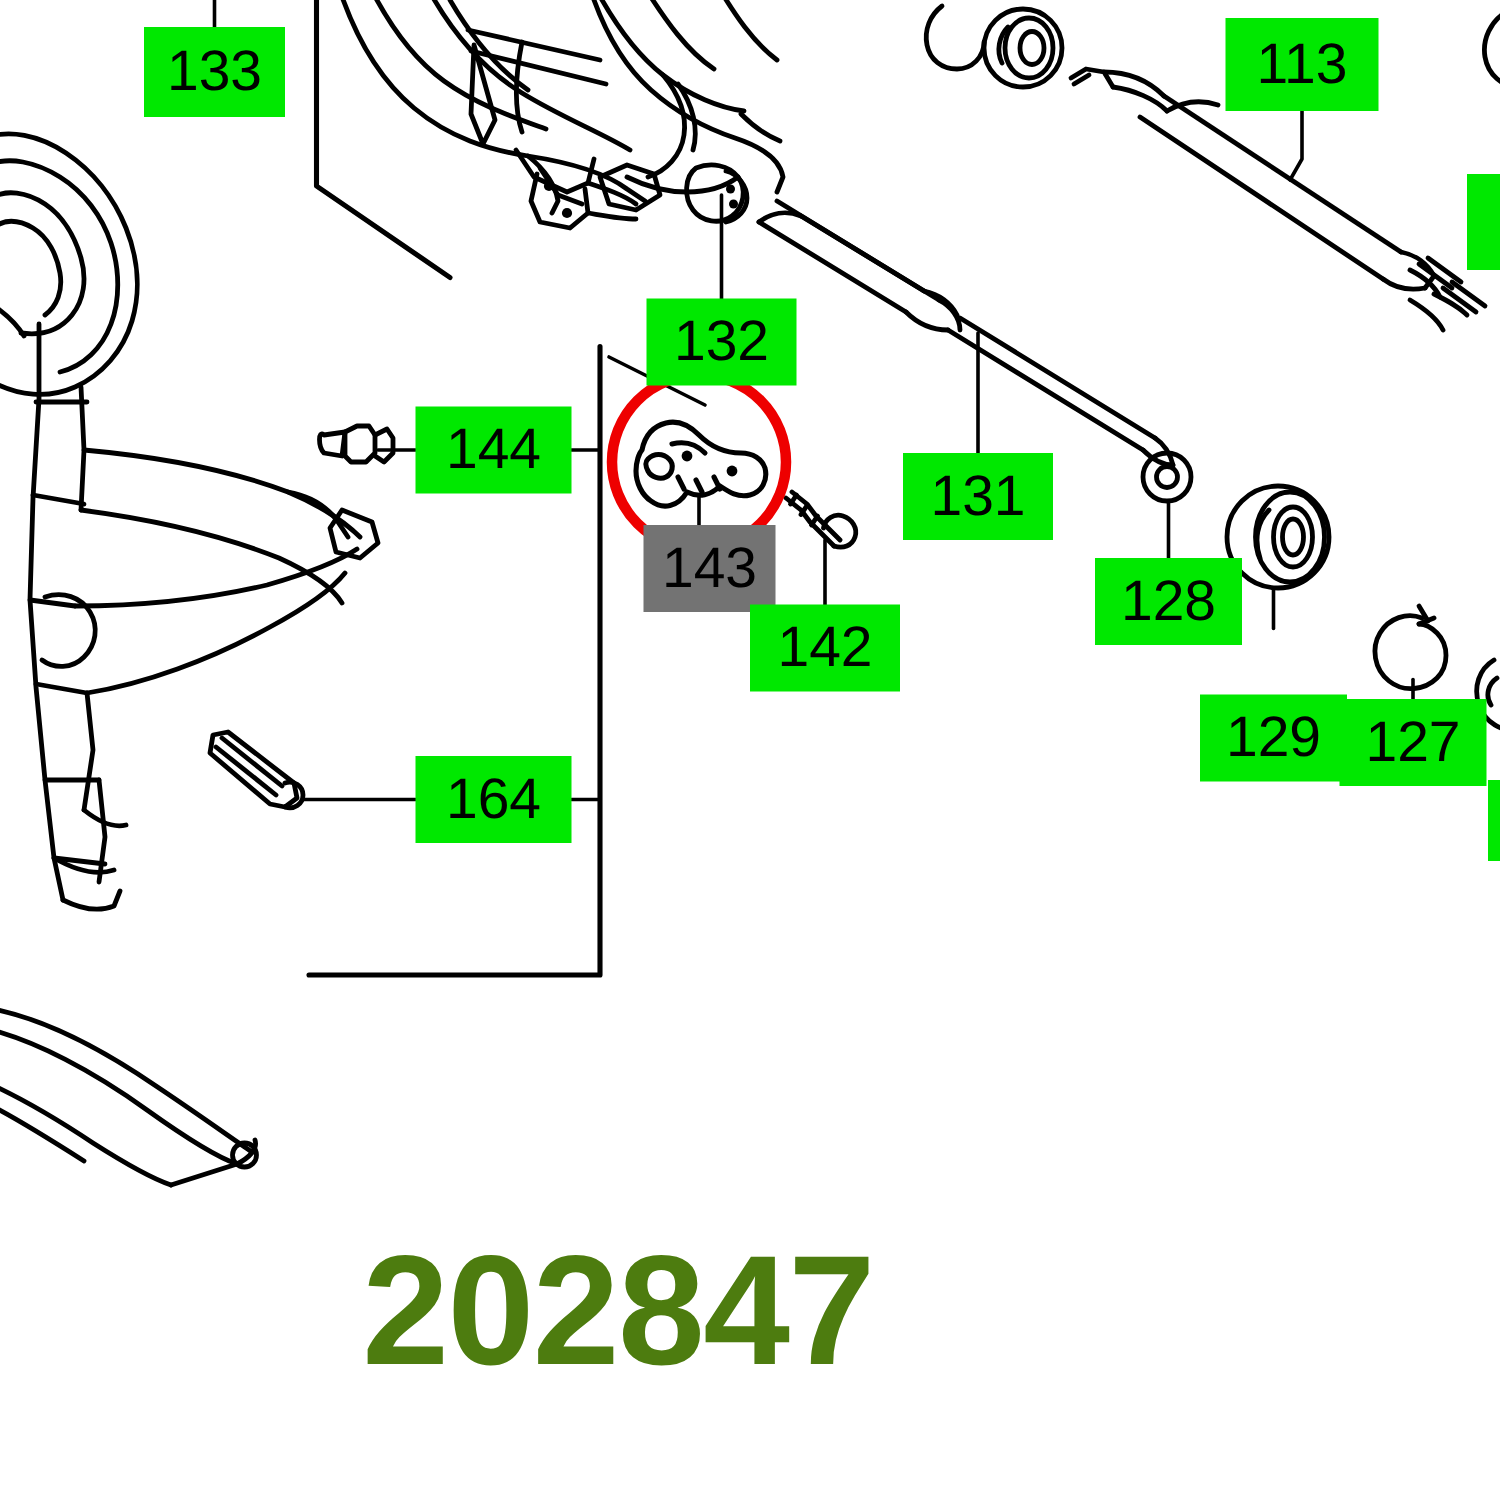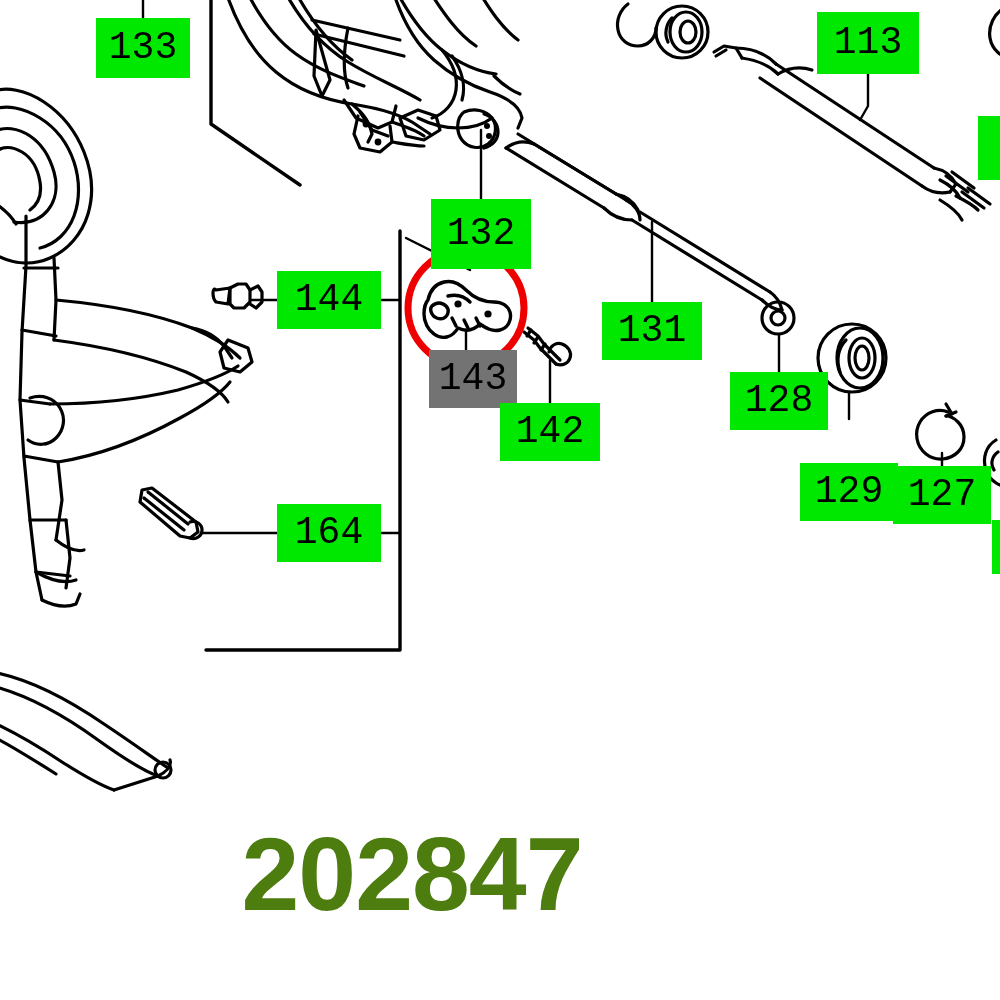--- a/index.html
+++ b/index.html
@@ -22,21 +22,21 @@
     left: 0;
     top: 0;
     width: 1000px;
     height: 1000px;
   }
   .callout {
     position: absolute;
     display: flex;
     align-items: center;
     justify-content: center;
-    font-family: Liberation Mono, monospace;
+    font-family: Liberation Sans, sans-serif;
     font-size: 38px;
     font-weight: 400;
     letter-spacing: 0px;
     color: #000000;
     line-height: 1;
     box-sizing: border-box;
     user-select: none;
   }
   .callout.green { background: #00e800; }
   .callout.red { background: #737373; }
@@ -293,21 +293,21 @@
   </div>
 
   <div class="callout green" style="left:817px; top:12px; width:102px; height:62px;">
     <span>113</span>
   </div>
 
   <div class="callout green" style="left:978px; top:116px; width:24px; height:64px;">
     <span></span>
   </div>
 
-  <div class="callout green" style="left:431px; top:199px; width:100px; height:70px;">
+  <div class="callout green" style="left:431px; top:199px; width:100px; height:58px;">
     <span>132</span>
   </div>
 
   <div class="callout green" style="left:277px; top:271px; width:104px; height:58px;">
     <span>144</span>
   </div>
 
   <div class="callout green" style="left:602px; top:302px; width:100px; height:58px;">
     <span>131</span>
   </div>

